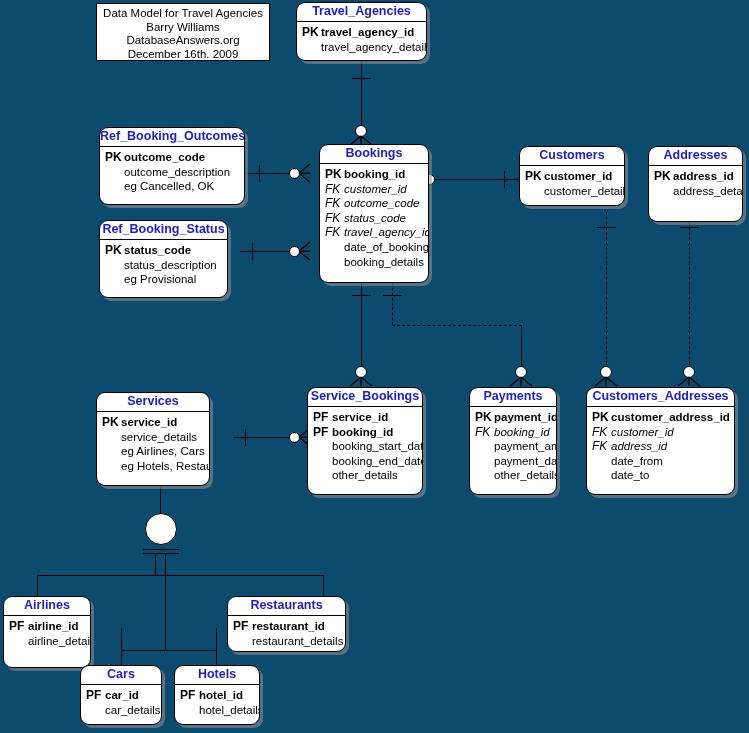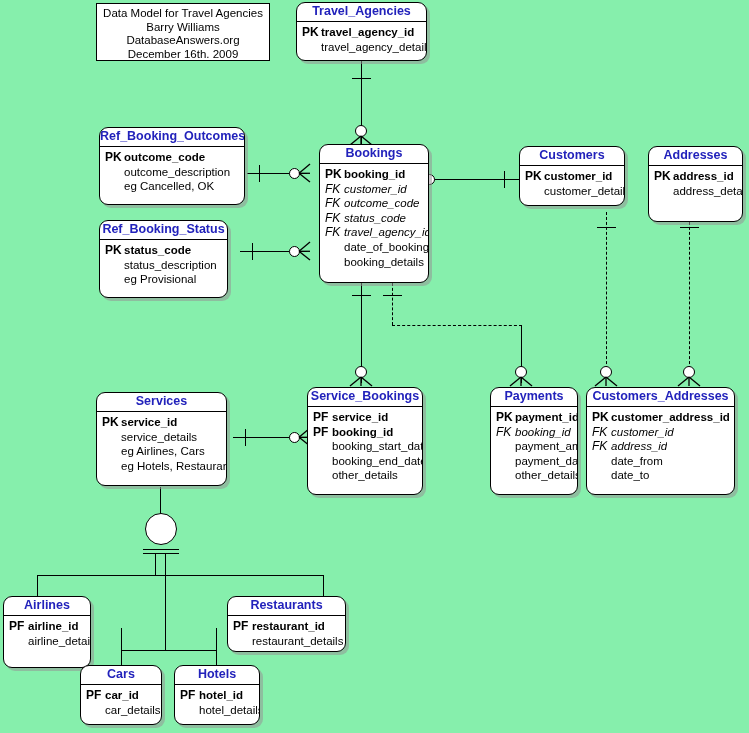--- a/index.html
+++ b/index.html
@@ -1,17 +1,17 @@
 <!DOCTYPE html>
 <html><head>
 <meta charset="utf-8">
 <style>
   html,body{margin:0;padding:0;background:#ffffff;}
   body{font-family:"Liberation Sans", sans-serif;}
-  #canvas{position:relative;width:749px;height:733px;background:#86efac;overflow:hidden;}
+  #canvas{position:relative;width:749px;height:733px;background:#0c4a6e;overflow:hidden;}
 
   
   .titlebox{
     position:absolute;
     border:1px solid #000;
     background:#fff;
     box-sizing:border-box;
     text-align:center;
     font-size:11.5px;
     color:#000;
@@ -305,21 +305,21 @@
         <span class="key">PK</span>
         <span class="nm">address_id</span>
       </div>
       <div class="attr plain">
         <span class="key"></span>
         <span class="nm">address_details</span>
       </div>
     </div>
   </div>
 
-  <div class="entity" style="left:96px;top:392px;width:131px;height:94px;">
+  <div class="entity" style="left:96px;top:392px;width:114px;height:94px;">
     <div class="ent-title">Services</div>
     <div class="ent-body">
       <div class="attr pk">
         <span class="key">PK</span>
         <span class="nm">service_id</span>
       </div>
       <div class="attr plain">
         <span class="key"></span>
         <span class="nm">service_details</span>
       </div>
@@ -353,21 +353,21 @@
         <span class="key"></span>
         <span class="nm">booking_end_date</span>
       </div>
       <div class="attr plain">
         <span class="key"></span>
         <span class="nm">other_details</span>
       </div>
     </div>
   </div>
 
-  <div class="entity" style="left:490px;top:387px;width:88px;height:108px;">
+  <div class="entity" style="left:469px;top:387px;width:88px;height:108px;">
     <div class="ent-title">Payments</div>
     <div class="ent-body">
       <div class="attr pk">
         <span class="key">PK</span>
         <span class="nm">payment_id</span>
       </div>
       <div class="attr fk">
         <span class="key">FK</span>
         <span class="nm">booking_id</span>
       </div>

